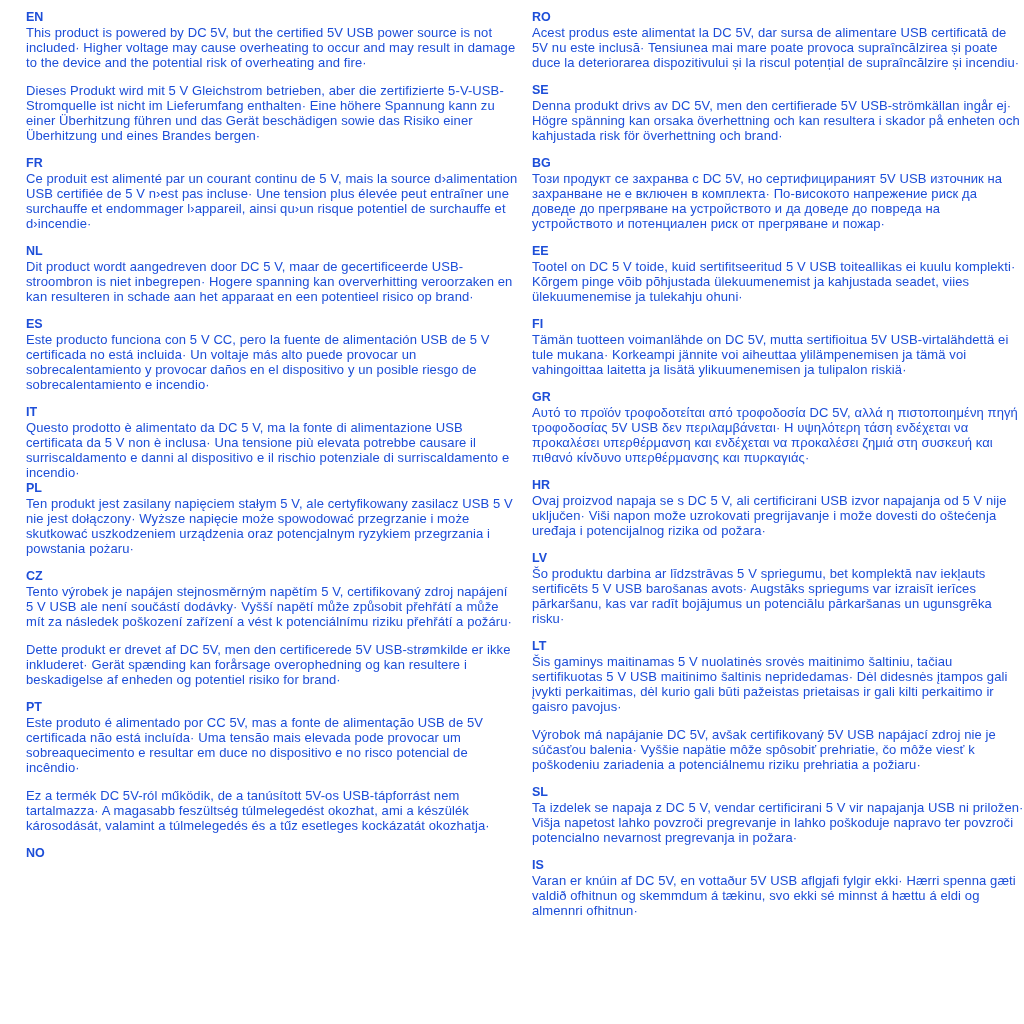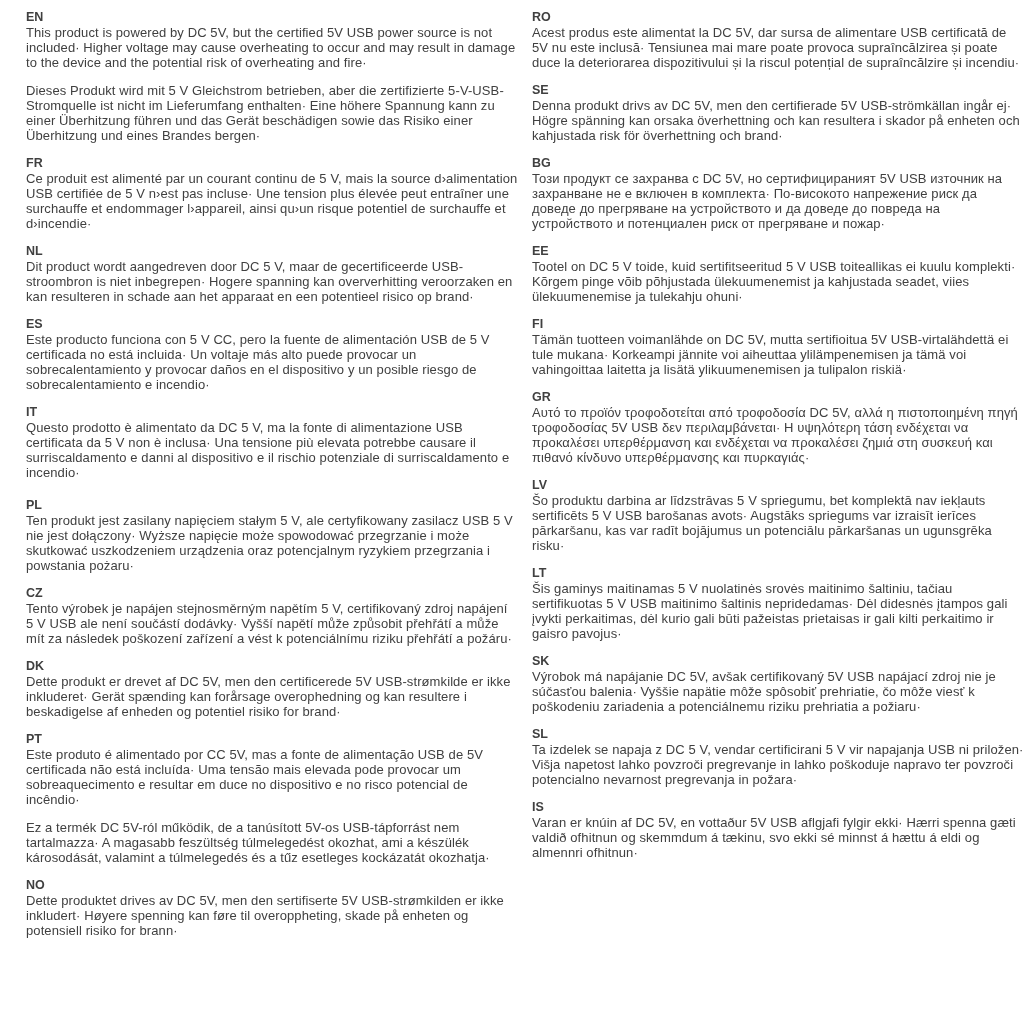--- a/index.html
+++ b/index.html
@@ -7,36 +7,36 @@
     padding: 0;
     background: #ffffff;
   }
   .page {
     width: 1024px;
     height: 1024px;
     box-sizing: border-box;
     background: #ffffff;
     padding: 10px 14px 8px 26px;
     font-family: "Liberation Sans", "DejaVu Sans", sans-serif;
-    color: #404040;
+    color: #1d4ed8;
     overflow: hidden;
   }
   .columns {
     display: flex;
     gap: 14px;
   }
   .col {
     width: 492px;
     flex: 0 0 492px;
   }
   .lang-block {
     margin: 0 0 13px 0;
   }
   .lang-block.tight {
-    margin-bottom: 18px;
+    margin-bottom: 1px;
   }
   .lang-code {
     font-size: 12.5px;
     line-height: 15px;
     font-weight: bold;
     margin: 0;
     padding: 0;
   }
   .lang-text {
     font-size: 13px;
@@ -78,33 +78,31 @@
       </section>
       <section class="lang-block">
         <h2 class="lang-code">PL</h2>
         <p class="lang-text">Ten produkt jest zasilany napięciem stałym 5 V, ale certyfikowany zasilacz USB 5 V nie jest dołączony· Wyższe napięcie może spowodować przegrzanie i może skutkować uszkodzeniem urządzenia oraz potencjalnym ryzykiem przegrzania i powstania pożaru·</p>
       </section>
       <section class="lang-block">
         <h2 class="lang-code">CZ</h2>
         <p class="lang-text">Tento výrobek je napájen stejnosměrným napětím 5 V, certifikovaný zdroj napájení 5 V USB ale není součástí dodávky· Vyšší napětí může způsobit přehřátí a může mít za následek poškození zařízení a vést k potenciálnímu riziku přehřátí a požáru·</p>
       </section>
       <section class="lang-block">
-        <h2 class="lang-code">DK</h2>
         <p class="lang-text">Dette produkt er drevet af DC 5V, men den certificerede 5V USB-strømkilde er ikke inkluderet· Gerät spænding kan forårsage overophedning og kan resultere i beskadigelse af enheden og potentiel risiko for brand·</p>
       </section>
       <section class="lang-block">
         <h2 class="lang-code">PT</h2>
         <p class="lang-text">Este produto é alimentado por CC 5V, mas a fonte de alimentação USB de 5V certificada não está incluída· Uma tensão mais elevada pode provocar um sobreaquecimento e resultar em duce no dispositivo e no risco potencial de incêndio·</p>
       </section>
       <section class="lang-block">
         <p class="lang-text">Ez a termék DC 5V-ról működik, de a tanúsított 5V-os USB-tápforrást nem tartalmazza· A magasabb feszültség túlmelegedést okozhat, ami a készülék károsodását, valamint a túlmelegedés és a tűz esetleges kockázatát okozhatja·</p>
       </section>
       <section class="lang-block">
         <h2 class="lang-code">NO</h2>
-        <p class="lang-text">Dette produktet drives av DC 5V, men den sertifiserte 5V USB-strømkilden er ikke inkludert· Høyere spenning kan føre til overoppheting, skade på enheten og potensiell risiko for brann·</p>
       </section>
     </div>
 
     <div class="col">
       <section class="lang-block">
         <h2 class="lang-code">RO</h2>
         <p class="lang-text">Acest produs este alimentat la DC 5V, dar sursa de alimentare USB certificată de 5V nu este inclusă· Tensiunea mai mare poate provoca supraîncălzirea și poate duce la deteriorarea dispozitivului și la riscul potențial de supraîncălzire și incendiu·</p>
       </section>
       <section class="lang-block">
         <h2 class="lang-code">SE</h2>
@@ -120,29 +118,32 @@
       </section>
       <section class="lang-block">
         <h2 class="lang-code">FI</h2>
         <p class="lang-text">Tämän tuotteen voimanlähde on DC 5V, mutta sertifioitua 5V USB-virtalähdettä ei tule mukana· Korkeampi jännite voi aiheuttaa ylilämpenemisen ja tämä voi vahingoittaa laitetta ja lisätä ylikuumenemisen ja tulipalon riskiä·</p>
       </section>
       <section class="lang-block">
         <h2 class="lang-code">GR</h2>
         <p class="lang-text">Αυτό το προϊόν τροφοδοτείται από τροφοδοσία DC 5V, αλλά η πιστοποιημένη πηγή τροφοδοσίας 5V USB δεν περιλαμβάνεται· Η υψηλότερη τάση ενδέχεται να προκαλέσει υπερθέρμανση και ενδέχεται να προκαλέσει ζημιά στη συσκευή και πιθανό κίνδυνο υπερθέρμανσης και πυρκαγιάς·</p>
       </section>
       <section class="lang-block">
+        <h2 class="lang-code">HR</h2>
+        <p class="lang-text">Ovaj proizvod napaja se s DC 5 V, ali certificirani USB izvor napajanja od 5 V nije uključen· Viši napon može uzrokovati pregrijavanje i može dovesti do oštećenja uređaja i potencijalnog rizika od požara·</p>
+      </section>
+      <section class="lang-block">
         <h2 class="lang-code">LV</h2>
         <p class="lang-text">Šo produktu darbina ar līdzstrāvas 5 V spriegumu, bet komplektā nav iekļauts sertificēts 5 V USB barošanas avots· Augstāks spriegums var izraisīt ierīces pārkaršanu, kas var radīt bojājumus un potenciālu pārkaršanas un ugunsgrēka risku·</p>
       </section>
       <section class="lang-block">
         <h2 class="lang-code">LT</h2>
         <p class="lang-text">Šis gaminys maitinamas 5 V nuolatinės srovės maitinimo šaltiniu, tačiau sertifikuotas 5 V USB maitinimo šaltinis nepridedamas· Dėl didesnės įtampos gali įvykti perkaitimas, dėl kurio gali būti pažeistas prietaisas ir gali kilti perkaitimo ir gaisro pavojus·</p>
       </section>
       <section class="lang-block">
-        <h2 class="lang-code">SK</h2>
         <p class="lang-text">Výrobok má napájanie DC 5V, avšak certifikovaný 5V USB napájací zdroj nie je súčasťou balenia· Vyššie napätie môže spôsobiť prehriatie, čo môže viesť k poškodeniu zariadenia a potenciálnemu riziku prehriatia a požiaru·</p>
       </section>
       <section class="lang-block">
         <h2 class="lang-code">SL</h2>
         <p class="lang-text">Ta izdelek se napaja z DC 5 V, vendar certificirani 5 V vir napajanja USB ni priložen· Višja napetost lahko povzroči pregrevanje in lahko poškoduje napravo ter povzroči potencialno nevarnost pregrevanja in požara·</p>
       </section>
       <section class="lang-block">
         <h2 class="lang-code">IS</h2>
         <p class="lang-text">Varan er knúin af DC 5V, en vottaður 5V USB aflgjafi fylgir ekki· Hærri spenna gæti valdið ofhitnun og skemmdum á tækinu, svo ekki sé minnst á hættu á eldi og almennri ofhitnun·</p>
       </section>

